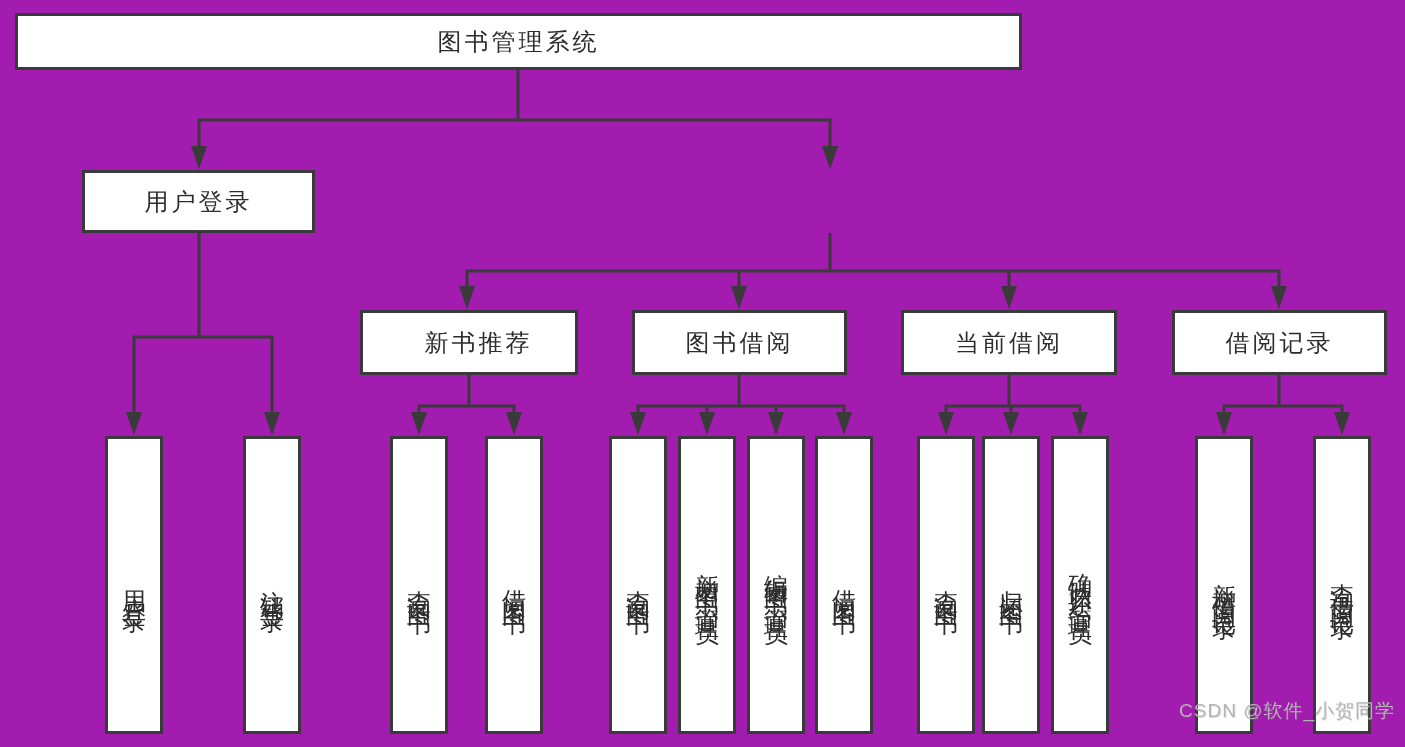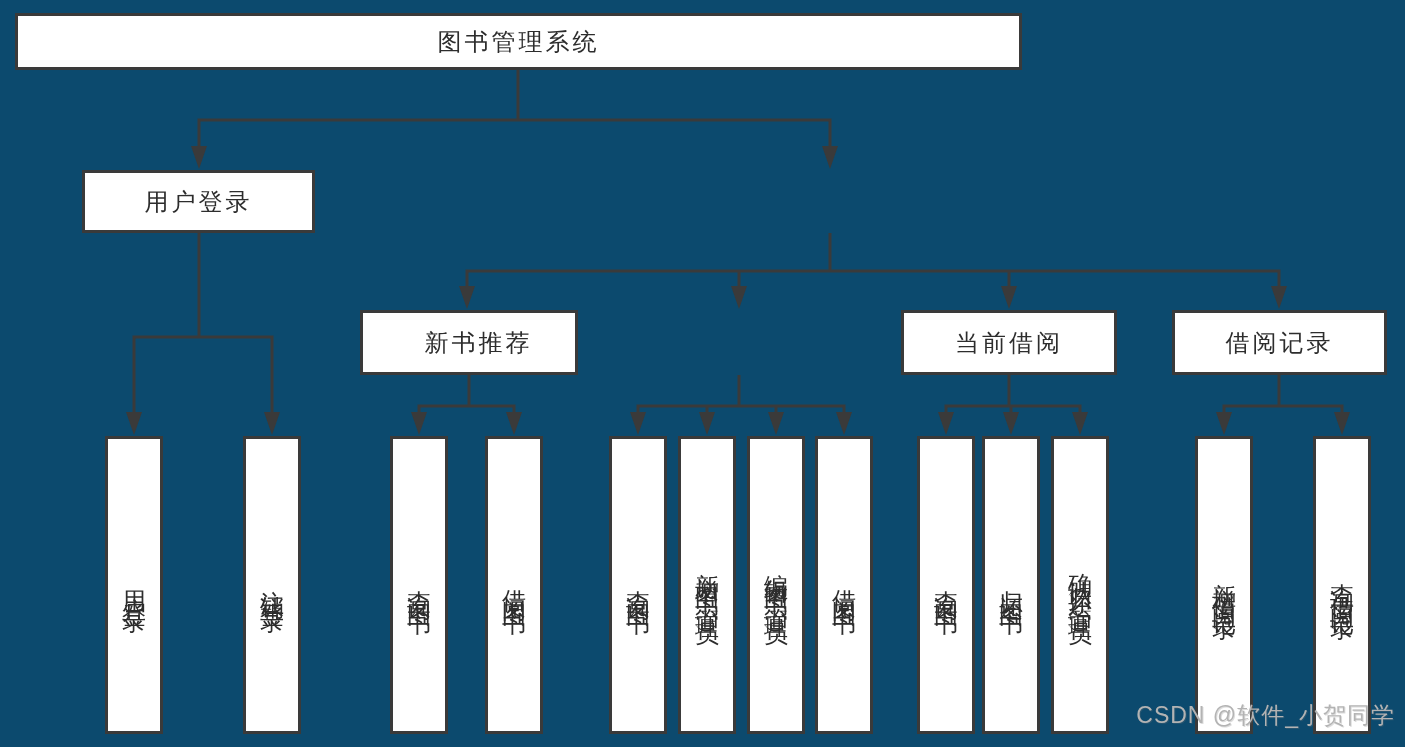--- a/index.html
+++ b/index.html
@@ -1,19 +1,19 @@
 <!DOCTYPE html>
 <html><head>
 <meta charset="utf-8">
 <style>
   html,body{margin:0;padding:0;background:#ffffff;}
   #stage{
     position:relative;
     width:1405px;height:747px;
-    background:#0c4a6e;
+    background:#a21caf;
     overflow:hidden;
     font-family:"Liberation Sans","DejaVu Sans",sans-serif;
     color:#2d2d2d;
   }
   #connectors{
     position:absolute;left:0;top:0;width:1405px;height:747px;
   }
   .box{
     position:absolute;
     box-sizing:border-box;
@@ -34,22 +34,22 @@
   }
   .vtext{
     writing-mode:vertical-rl;
     text-orientation:mixed;
     font-size:24px;
     letter-spacing:7px;
     line-height:1;
   }
   .watermark{
     position:absolute;
-    right:10px;bottom:16px;
-    font-size:23px;
+    right:10px;bottom:23px;
+    font-size:19px;
     color:#b3b3b3;
     letter-spacing:1px;
     text-shadow:1px 1px 0 rgba(120,120,120,0.25);
   }
 </style>
 </head>
 <body>
 
 <div id="stage">
 
@@ -107,20 +107,23 @@
     <span>图书管理系统</span>
   </div>
 
   <div class="box" style="left:82px;top:170px;width:233px;height:63px;">
     <span>用户登录</span>
   </div>
 
   <div class="box" style="left:360px;top:310px;width:218px;height:65px;padding-left:19px;">
     <span>新书推荐</span>
   </div>
+  <div class="box" style="left:632px;top:310px;width:215px;height:65px;">
+    <span>图书借阅</span>
+  </div>
   <div class="box" style="left:901px;top:310px;width:216px;height:65px;">
     <span>当前借阅</span>
   </div>
   <div class="box" style="left:1172px;top:310px;width:215px;height:65px;">
     <span>借阅记录</span>
   </div>
 
   <div class="vbox" style="left:105px;">
     <span class="vtext">用户登录</span>
   </div>

